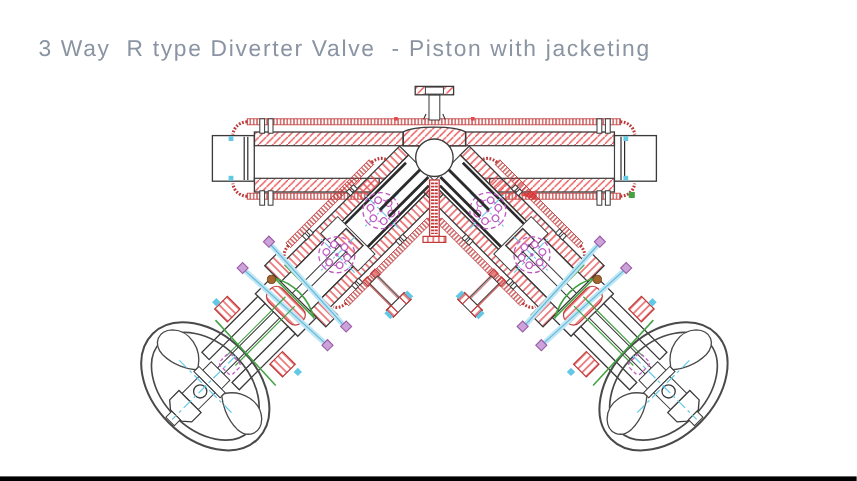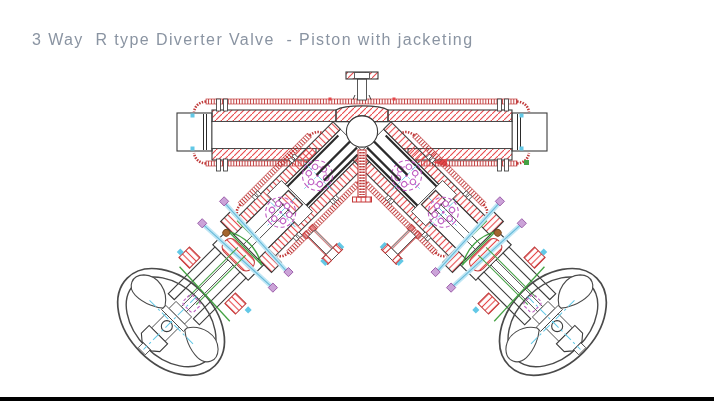--- a/index.html
+++ b/index.html
@@ -4,21 +4,21 @@
 <style>
   :root{
     --title-text:#8a94a2; --hatch-red:#e8474a; --jacket-red:#c03a3a;
     --outline:#3b3b3b; --centerline-cyan:#62c8e6; --gasket-green:#44a244;
     --bolt-circle-magenta:#bf5cc2; --bolt-head-violet:#9a5aa8;
     --bushing-brown:#a4662f; --background:#ffffff; --bottom-bar:#000000;
   }
   html,body{margin:0;padding:0;}
   .stage{position:relative;width:714px;height:401px;background:var(--background);overflow:hidden;
          font-family:"Liberation Sans",sans-serif;}
-  .title{position:absolute;left:32px;top:31px;font-size:16px;letter-spacing:1.4px;
+  .title{position:absolute;left:32px;top:31px;font-size:19px;letter-spacing:1.4px;
          color:var(--title-text);white-space:pre;font-weight:500;}
   .bottombar{position:absolute;left:0;bottom:0;width:714px;height:4px;background:var(--bottom-bar);}
   svg{position:absolute;left:0;top:0;}
   
   .h  {fill:url(#hatchp); stroke:var(--outline); stroke-width:1.1;}
   .hv {fill:url(#hatchv); stroke:var(--outline); stroke-width:1.1;}
   .hvr{fill:url(#hatchv); stroke:var(--jacket-red); stroke-width:1;}
   .w  {fill:#fff; stroke:var(--outline); stroke-width:1.1;}
   .wn {fill:#fff; stroke:var(--outline); stroke-width:0.85;}
   .jk {fill:url(#jacketp); stroke:var(--jacket-red); stroke-width:0.7;}

